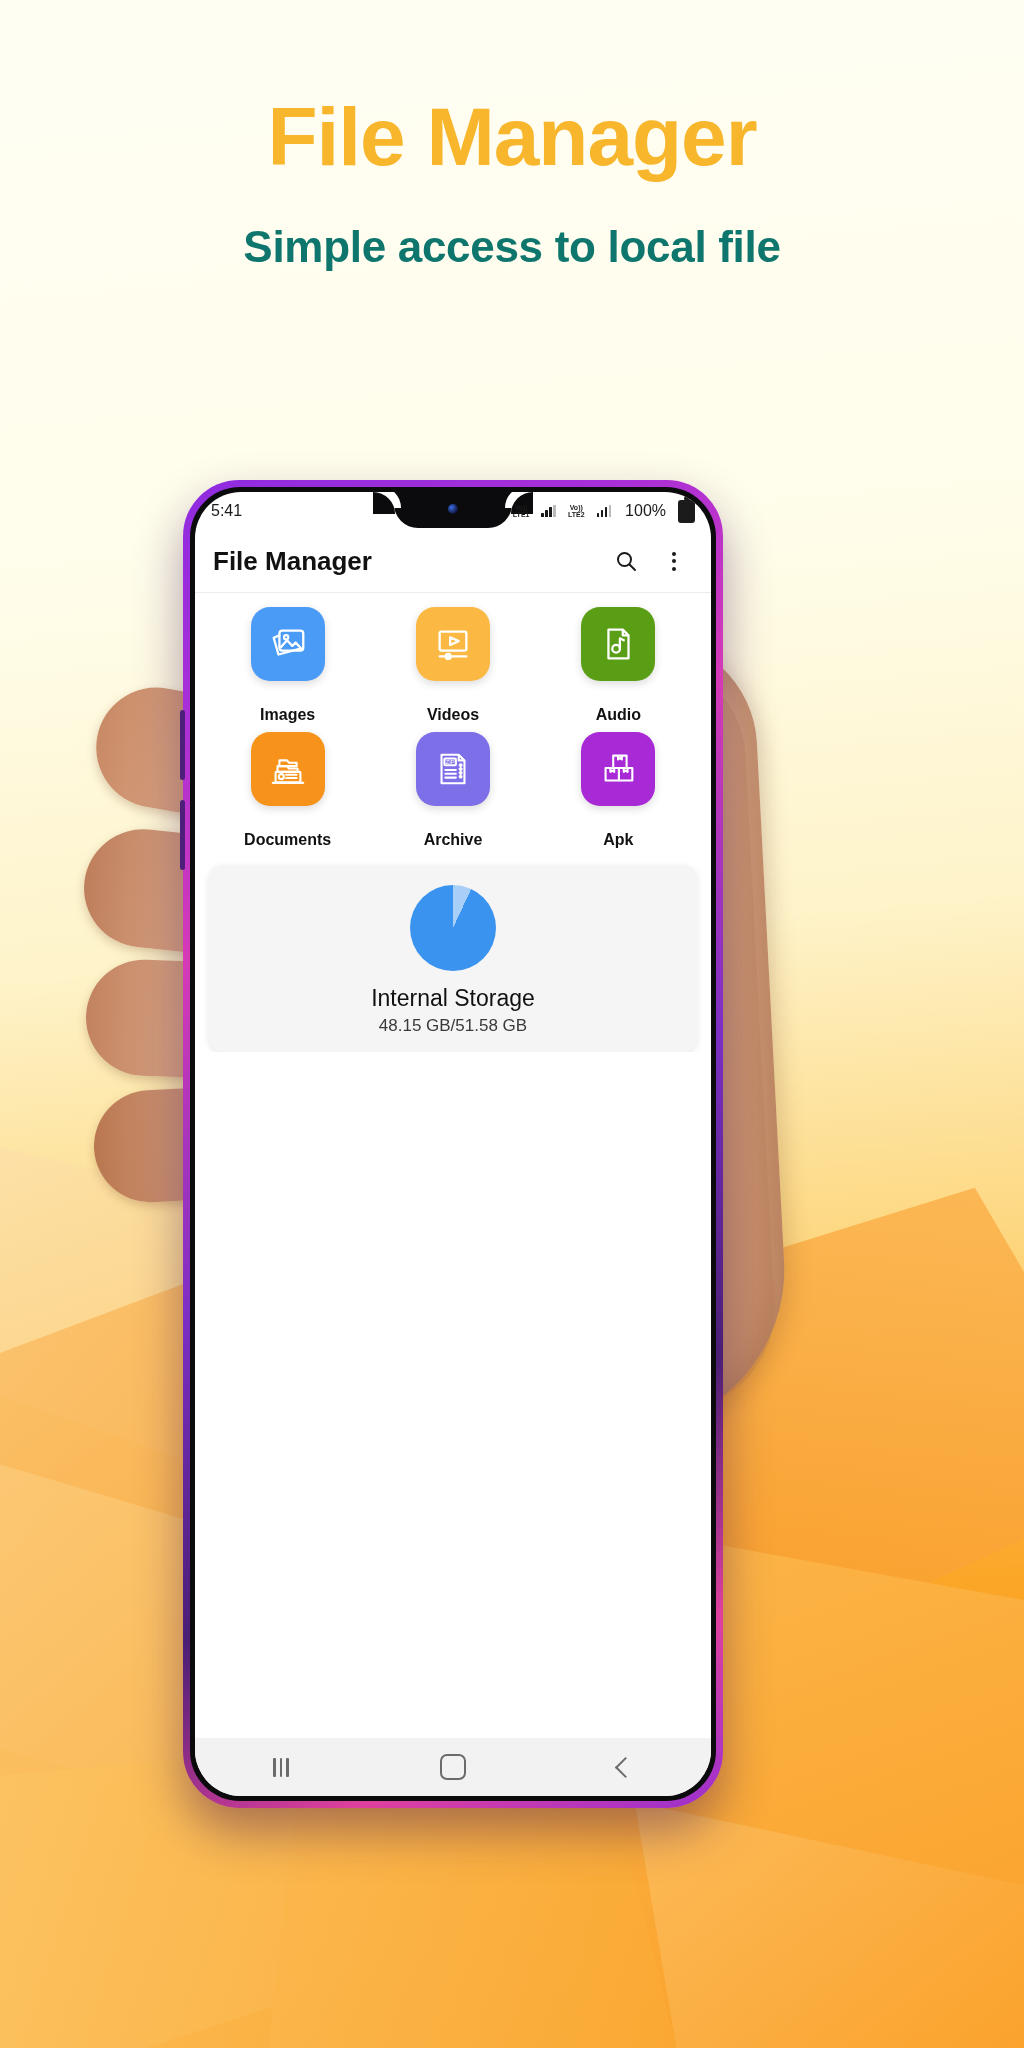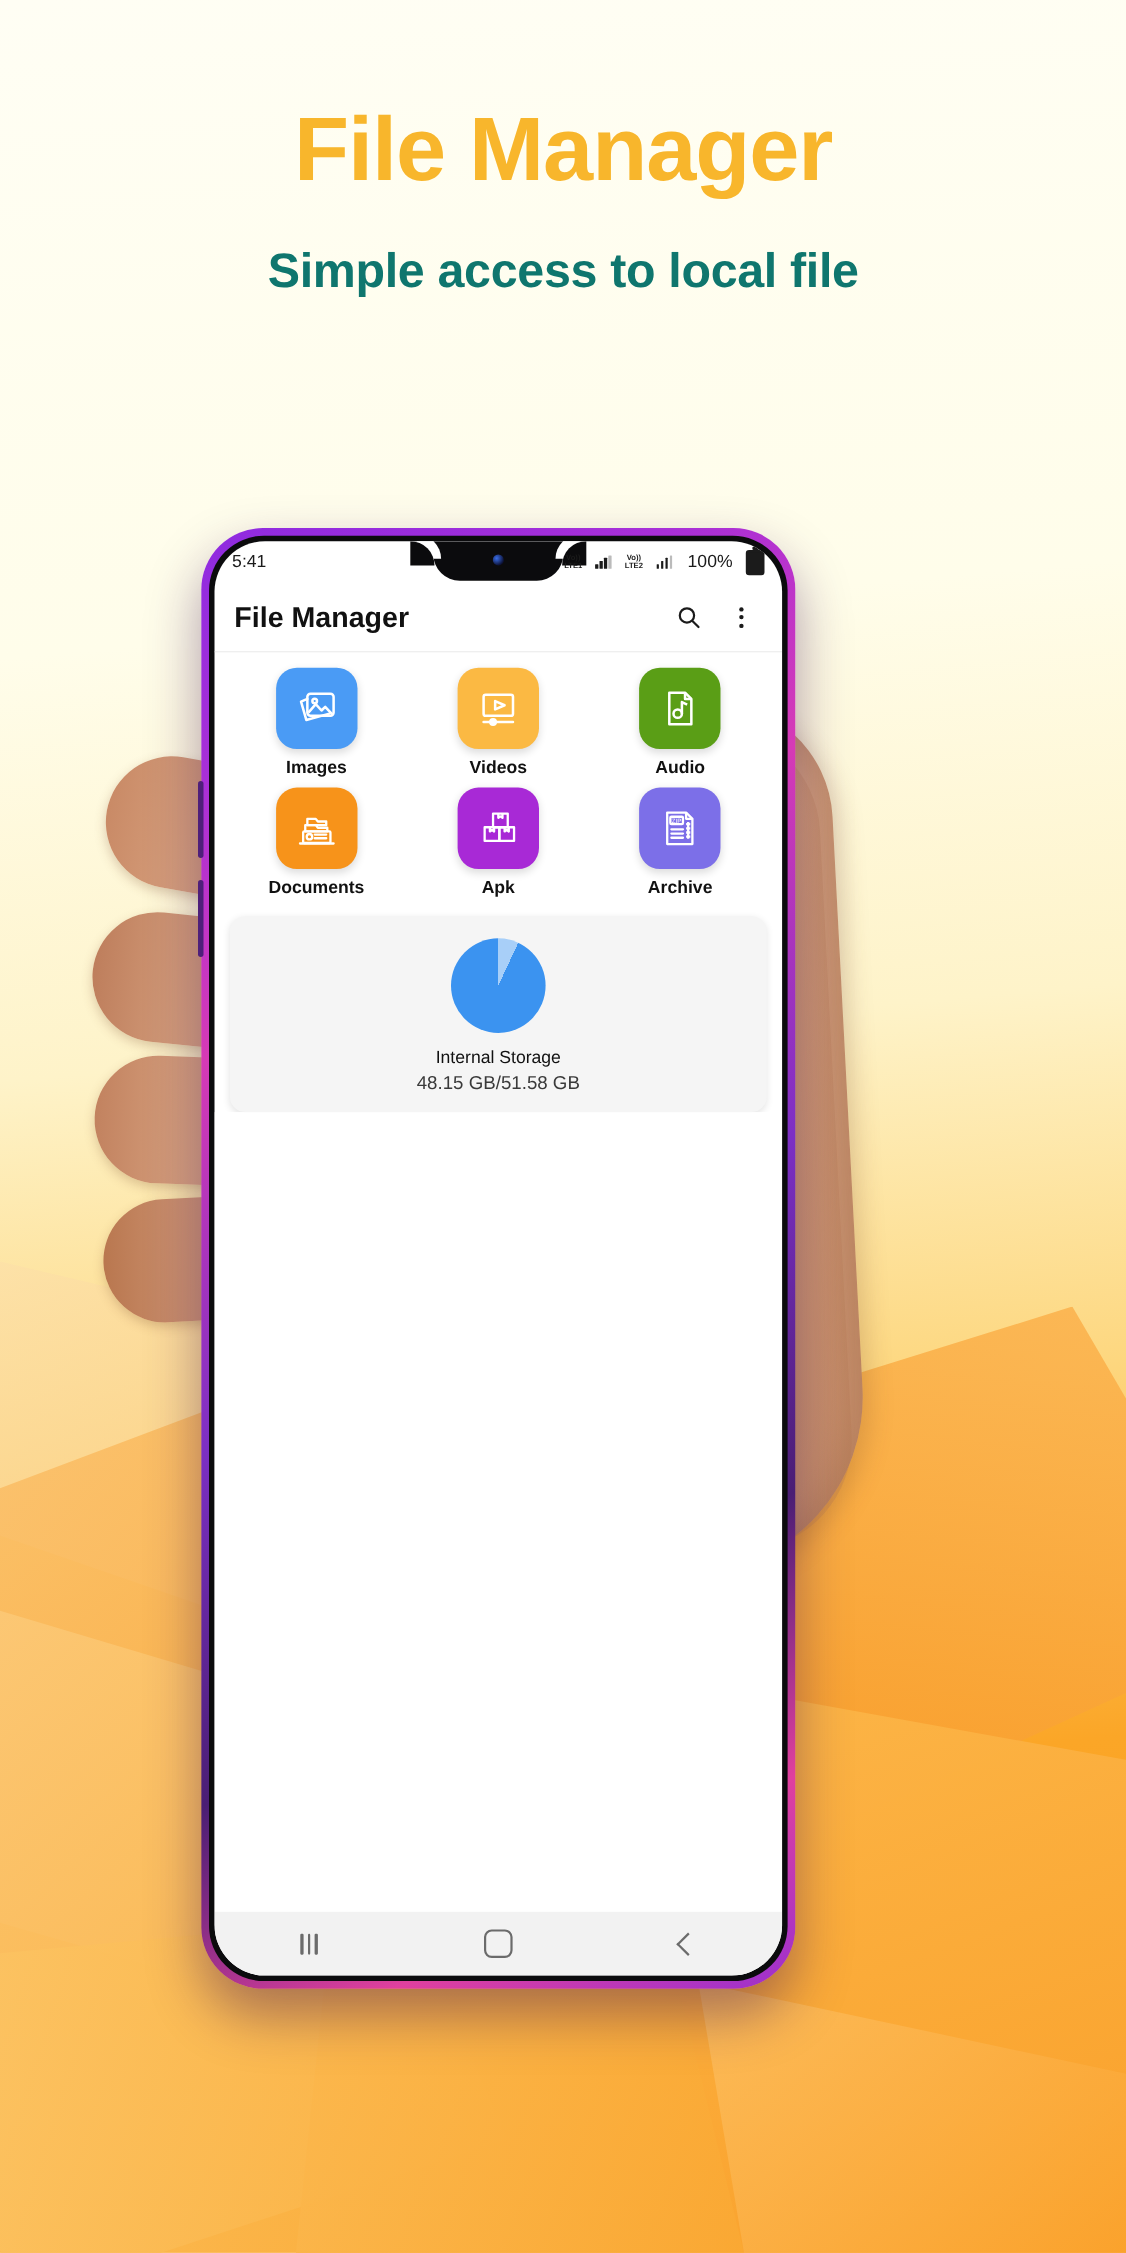--- a/index.html
+++ b/index.html
@@ -100,31 +100,31 @@
   
   .appbar{height:62px;display:flex;align-items:center;padding:0 18px;gap:10px;}
   .app-title{font-size:26px;font-weight:bold;color:#111;flex:1;}
   .icon-btn{width:38px;height:38px;display:flex;align-items:center;justify-content:center;cursor:pointer;}
   .dots{display:flex;flex-direction:column;gap:3.5px;align-items:center;}
   .dots span{width:4px;height:4px;border-radius:50%;background:#1b1b1b;display:block;}
 
   
   .divider{height:1px;background:#ececec;}
   .grid{display:grid;grid-template-columns:repeat(3,1fr);padding:14px 10px 6px;row-gap:8px;}
-  .cat{display:flex;flex-direction:column;align-items:center;gap:9px;cursor:pointer;}
+  .cat{display:flex;flex-direction:column;align-items:center;gap:25px;cursor:pointer;}
   .cat-tile{width:74px;height:74px;border-radius:19px;display:flex;align-items:center;justify-content:center;
     box-shadow:0 3px 8px rgba(0,0,0,.14);}
   .cat-label{font-size:16px;font-weight:bold;color:#111;}
 
   
   .cards{display:flex;gap:14px;padding:10px 14px 0;}
   .card{flex:1;background:#F5F5F5;border-radius:14px;padding:20px 8px 16px;text-align:center;
     box-shadow:0 2px 7px rgba(0,0,0,.10);cursor:pointer;}
   .pie{width:86px;height:86px;border-radius:50%;margin:0 auto 14px;}
-  .card-title{font-size:16px;font-weight:500;color:#111;margin-bottom:4px;}
+  .card-title{font-size:23px;font-weight:500;color:#111;margin-bottom:4px;}
   .card-sub{font-size:17px;color:#3a3a3a;text-align:center;}
   .filler{flex:1;background:#fff;}
 
   
   .navbar{height:58px;background:#F2F2F2;display:flex;align-items:center;justify-content:space-around;}
   .nav-recents{display:flex;gap:4px;}
   .nav-recents i{display:block;width:2.5px;height:19px;background:#6b6b6b;border-radius:1px;}
   .nav-home{width:22px;height:22px;border:2.5px solid #6b6b6b;border-radius:7px;}
   .nav-back{width:13px;height:13px;border-left:2.5px solid #6b6b6b;border-bottom:2.5px solid #6b6b6b;
     transform:rotate(45deg);}
@@ -259,48 +259,48 @@
                 <circle cx="15" cy="30" r="2.6"></circle>
                 <line x1="20" y1="28" x2="31" y2="28" stroke-linecap="round"></line>
                 <line x1="20" y1="31.5" x2="31" y2="31.5" stroke-linecap="round"></line>
                 <line x1="6" y1="36.5" x2="38" y2="36.5" stroke-linecap="round"></line>
               </svg>
             </div>
             <div class="cat-label">Documents</div>
           </div>
 
           <div class="cat">
-            <div class="cat-tile" style="background:#A829D6">
-              <svg width="42" height="42" viewBox="0 0 44 44" fill="none" stroke="#fff" stroke-width="2.2" stroke-linejoin="round">
-                <rect x="17" y="8" width="14" height="13"></rect>
-                  <path d="M22 8v4l2-1.4 2 1.4V8"></path>
-                <rect x="9" y="21" width="14" height="13"></rect>
-                  <path d="M14 21v4l2-1.4 2 1.4v-4"></path>
-                <rect x="23" y="21" width="14" height="13"></rect>
-                  <path d="M28 21v4l2-1.4 2 1.4v-4"></path>
-              </svg>
-            </div>
-            <div class="cat-label">Apk</div>
-          </div>
-
-          <div class="cat">
             <div class="cat-tile" style="background:#7C6FE8">
               <svg width="42" height="42" viewBox="0 0 44 44" fill="none" stroke="#fff" stroke-width="2.2" stroke-linejoin="round">
                 <path d="M10 7h18l6 6v24H10z"></path>
                   <path d="M28 7v6h6"></path>
                 <rect x="13" y="11" width="12" height="7" rx="1"></rect>
                 <text x="19" y="17" font-size="6" fill="#fff" stroke="none" text-anchor="middle" font-family="Liberation Sans">ZIP</text>
                 <line x1="14" y1="23" x2="25" y2="23" stroke-linecap="round"></line>
                 <line x1="14" y1="27" x2="25" y2="27" stroke-linecap="round"></line>
                 <line x1="14" y1="31" x2="25" y2="31" stroke-linecap="round"></line>
                 <path d="M30 16v16M28 18h4M28 22h4M28 26h4M28 30h4"></path>
               </svg>
             </div>
             <div class="cat-label">Archive</div>
           </div>
+
+          <div class="cat">
+            <div class="cat-tile" style="background:#A829D6">
+              <svg width="42" height="42" viewBox="0 0 44 44" fill="none" stroke="#fff" stroke-width="2.2" stroke-linejoin="round">
+                <rect x="17" y="8" width="14" height="13"></rect>
+                  <path d="M22 8v4l2-1.4 2 1.4V8"></path>
+                <rect x="9" y="21" width="14" height="13"></rect>
+                  <path d="M14 21v4l2-1.4 2 1.4v-4"></path>
+                <rect x="23" y="21" width="14" height="13"></rect>
+                  <path d="M28 21v4l2-1.4 2 1.4v-4"></path>
+              </svg>
+            </div>
+            <div class="cat-label">Apk</div>
+          </div>
         </div>
 
         <div class="cards">
           <div class="card">
             <div class="pie" style="background:conic-gradient(#A8CFF8 0deg 25deg,#3B93F0 25deg 360deg);"></div>
             <div class="card-title">Internal Storage</div>
             <div class="card-sub">48.15 GB/51.58 GB</div>
           </div>
         </div>
 

